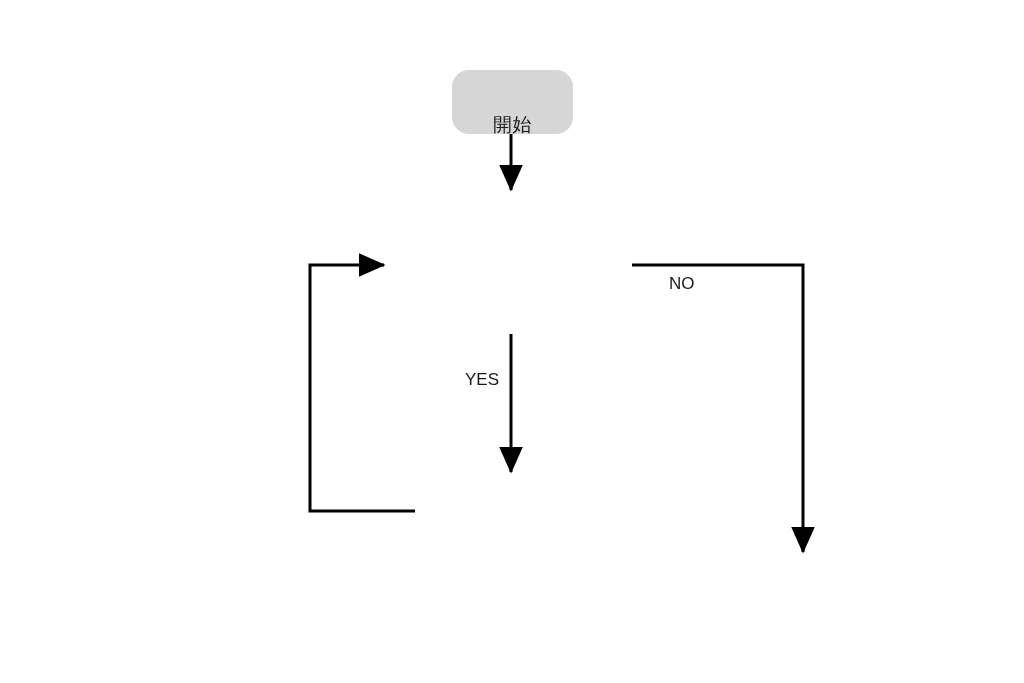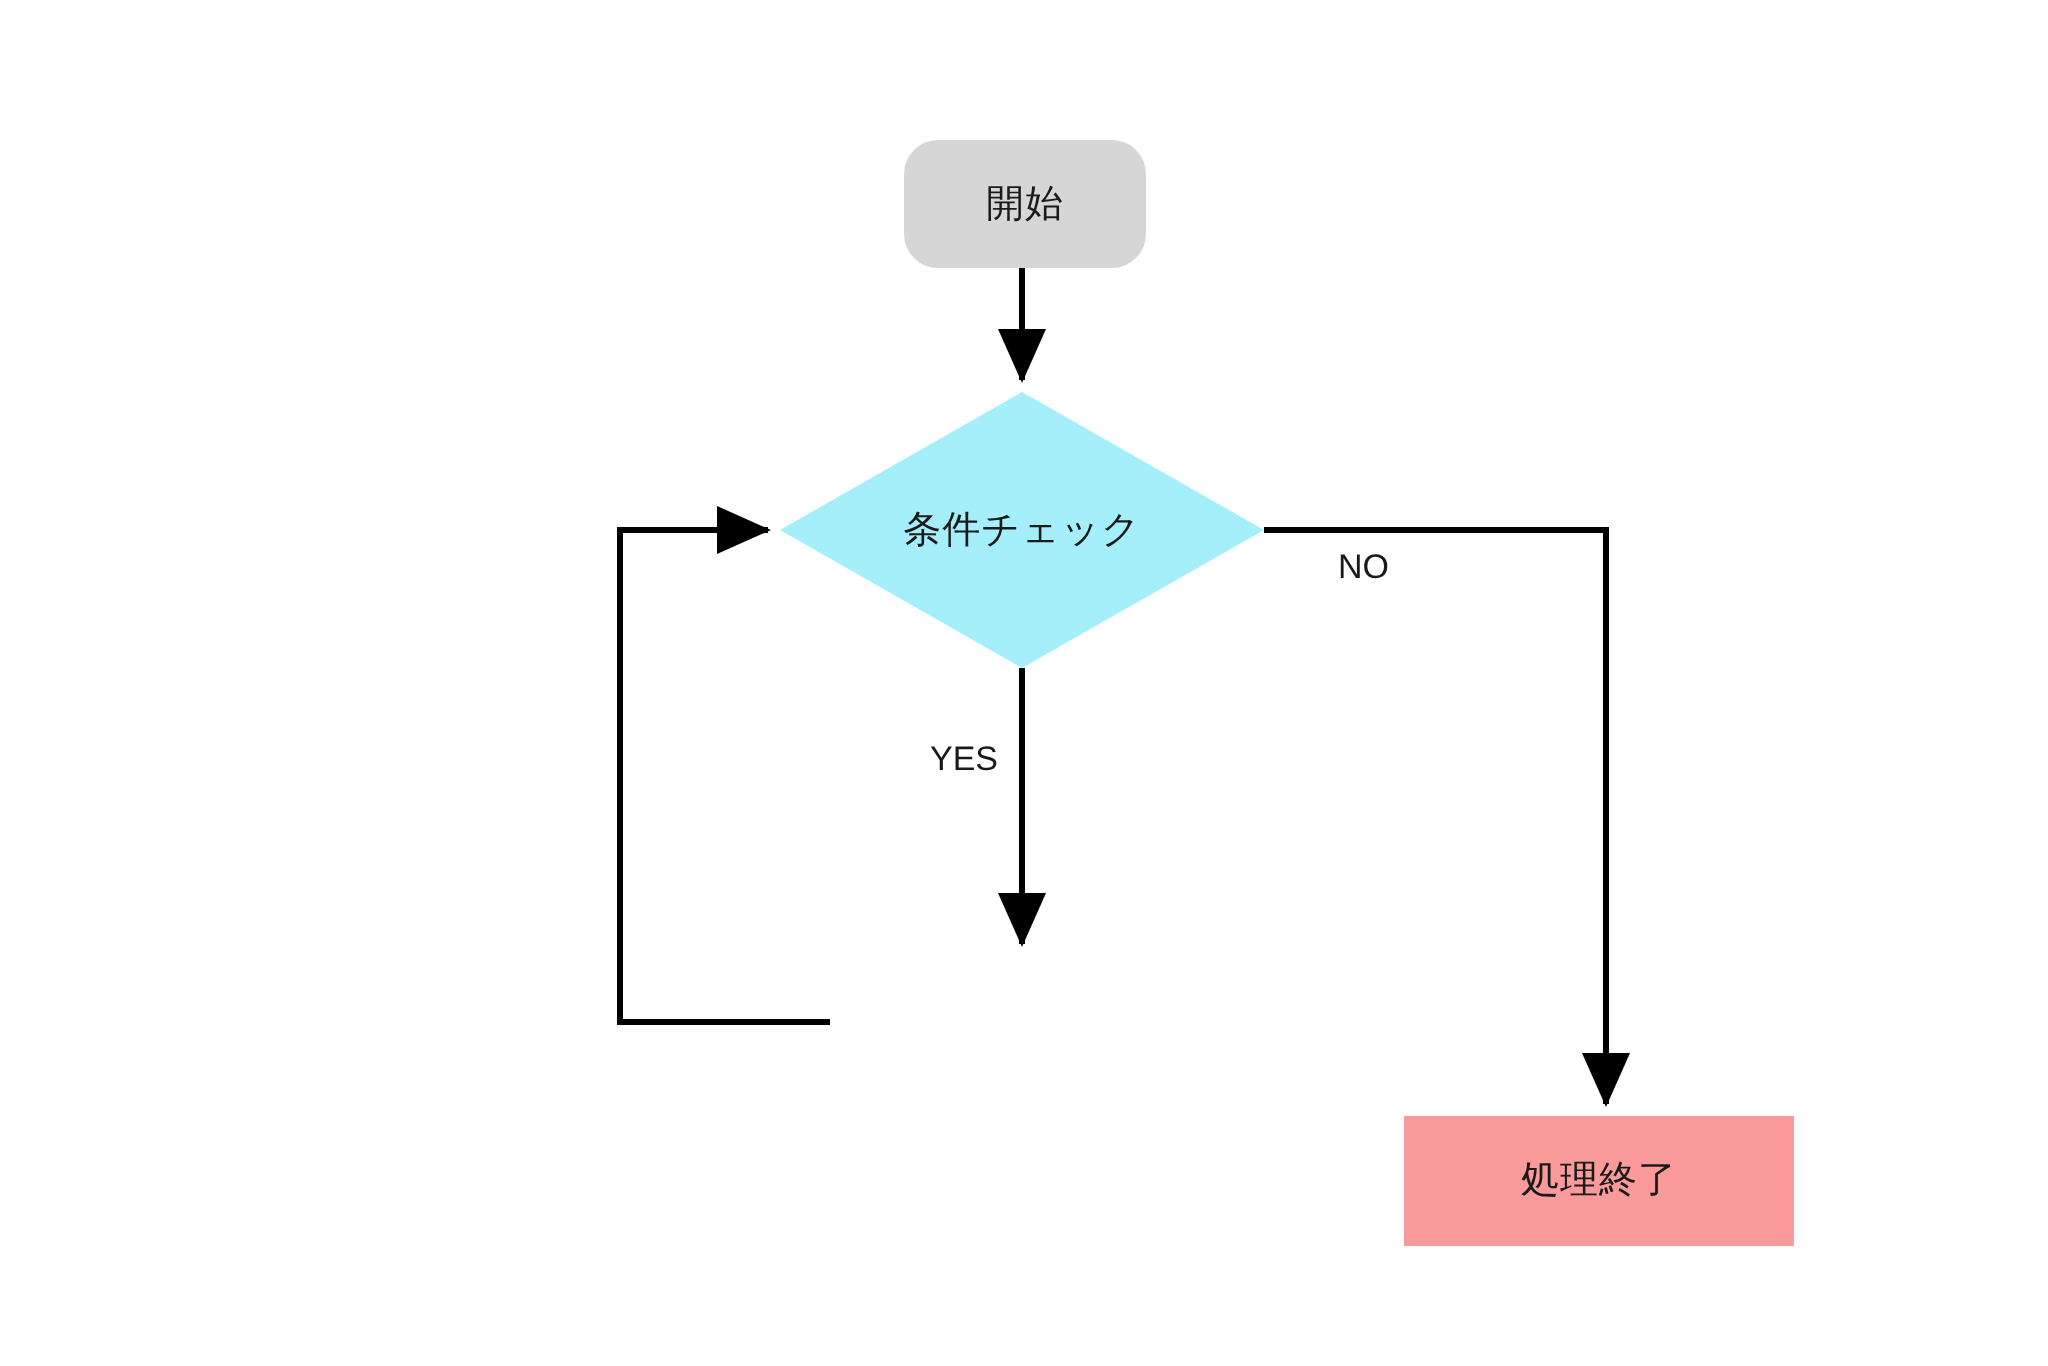--- a/index.html
+++ b/index.html
@@ -23,21 +23,21 @@
   #edges {
     position: absolute;
     left: 0;
     top: 0;
     width: 1024px;
     height: 683px;
   }
   .node {
     position: absolute;
     display: flex;
-    align-items: center;
+    align-items: flex-end;
     justify-content: center;
     box-sizing: border-box;
     color: #1a1a1a;
     font-size: 19px;
     line-height: 1;
     letter-spacing: 0.5px;
     white-space: nowrap;
   }
   .node-start {
     left: 452px;
@@ -124,27 +124,20 @@
 
     <g>
       <path d="M 415,511 L 310,511 L 310,265 L 384,265" stroke="#000000" stroke-width="3" fill="none" stroke-linejoin="miter" marker-end="url(#arrowhead)"></path>
     </g>
   </svg>
 
   <div class="node node-start">
     <span class="node-text">開始</span>
   </div>
 
-  <div class="node node-decision">
-    <span class="diamond-shape"></span>
-    <span class="node-text">条件チェック</span>
-  </div>
 
 
-  <div class="node node-end">
-    <span class="node-text">処理終了</span>
-  </div>
 
   <span class="edge-label label-yes">YES</span>
 
   <span class="edge-label label-no">NO</span>
 
 </div>
 
 </body></html>

